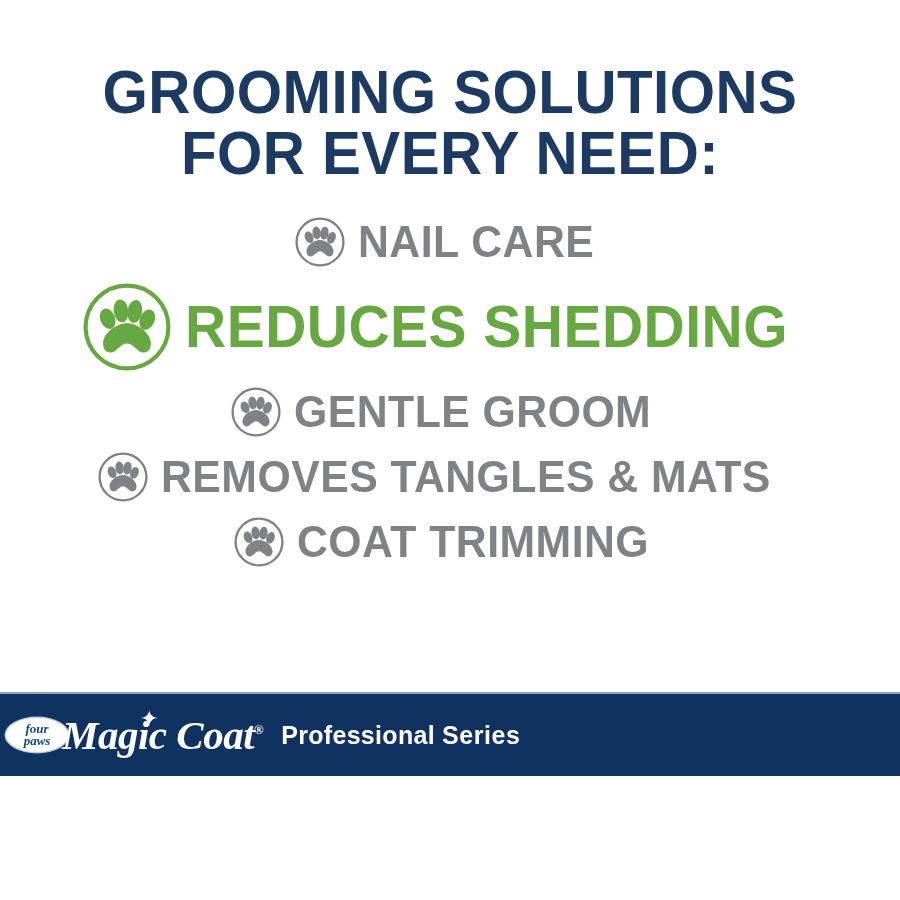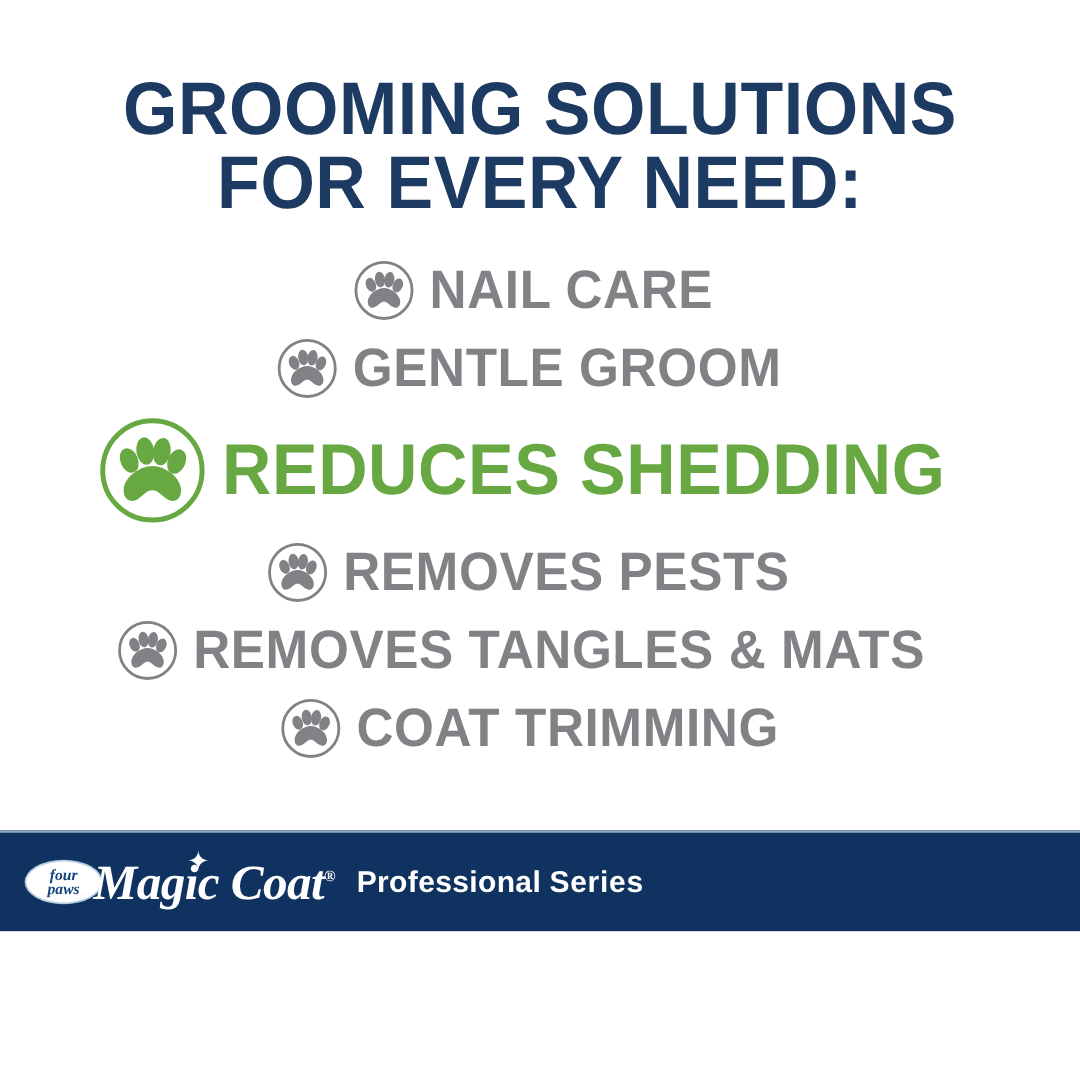--- a/index.html
+++ b/index.html
@@ -92,21 +92,21 @@
   .paw-badge svg { display: block; width: 100%; height: 100%; }
 
   
   .brand-bar {
     flex: 0 0 auto;
     height: 84px;
     background: #103260;
     border-top: 2px solid #8fa6c0;
     display: flex;
     align-items: center;
-    padding-left: 22px;
+    padding-left: 6px;
     box-sizing: border-box;
   }
 
   .logo-lockup {
     display: flex;
     align-items: center;
     gap: 0;
   }
 
   .fourpaws-badge {
@@ -188,61 +188,48 @@
           <ellipse cx="29" cy="41" rx="8" ry="11.5" fill="currentColor" transform="rotate(-22 29 41)"></ellipse>
           <ellipse cx="43.5" cy="32.5" rx="8" ry="12.5" fill="currentColor" transform="rotate(-8 43.5 32.5)"></ellipse>
           <ellipse cx="58.5" cy="33" rx="8" ry="12.5" fill="currentColor" transform="rotate(9 58.5 33)"></ellipse>
           <ellipse cx="72" cy="42" rx="8" ry="11.5" fill="currentColor" transform="rotate(23 72 42)"></ellipse>
           <path d="M50 46 C62 46 76 57 76 68 C76 77 69 80 63 76 C58 72.5 55 68 50 68 C45 68 42 72.5 37 76 C31 80 24 77 24 68 C24 57 38 46 50 46 Z" fill="currentColor"></path>
         </svg>
       </span>
       <span class="b-label">NAIL CARE</span>
     </li>
 
+    <li class="benefit green">
+      <span class="paw-badge">
+        <svg viewBox="0 0 100 100" aria-hidden="true">
+          <circle cx="50" cy="50" r="45" fill="none" stroke="currentColor" stroke-width="4.5"></circle>
+          <ellipse cx="29" cy="41" rx="8" ry="11.5" fill="currentColor" transform="rotate(-22 29 41)"></ellipse>
+          <ellipse cx="43.5" cy="32.5" rx="8" ry="12.5" fill="currentColor" transform="rotate(-8 43.5 32.5)"></ellipse>
+          <ellipse cx="58.5" cy="33" rx="8" ry="12.5" fill="currentColor" transform="rotate(9 58.5 33)"></ellipse>
+          <ellipse cx="72" cy="42" rx="8" ry="11.5" fill="currentColor" transform="rotate(23 72 42)"></ellipse>
+          <path d="M50 46 C62 46 76 57 76 68 C76 77 69 80 63 76 C58 72.5 55 68 50 68 C45 68 42 72.5 37 76 C31 80 24 77 24 68 C24 57 38 46 50 46 Z" fill="currentColor"></path>
+        </svg>
+      </span>
+      <span class="b-label">REDUCES SHEDDING</span>
+    </li>
+
     <li class="benefit gray">
       <span class="paw-badge">
         <svg viewBox="0 0 100 100" aria-hidden="true">
           <circle cx="50" cy="50" r="45" fill="none" stroke="currentColor" stroke-width="4.5"></circle>
           <ellipse cx="29" cy="41" rx="8" ry="11.5" fill="currentColor" transform="rotate(-22 29 41)"></ellipse>
           <ellipse cx="43.5" cy="32.5" rx="8" ry="12.5" fill="currentColor" transform="rotate(-8 43.5 32.5)"></ellipse>
           <ellipse cx="58.5" cy="33" rx="8" ry="12.5" fill="currentColor" transform="rotate(9 58.5 33)"></ellipse>
           <ellipse cx="72" cy="42" rx="8" ry="11.5" fill="currentColor" transform="rotate(23 72 42)"></ellipse>
           <path d="M50 46 C62 46 76 57 76 68 C76 77 69 80 63 76 C58 72.5 55 68 50 68 C45 68 42 72.5 37 76 C31 80 24 77 24 68 C24 57 38 46 50 46 Z" fill="currentColor"></path>
         </svg>
       </span>
       <span class="b-label">GENTLE GROOM</span>
     </li>
 
-    <li class="benefit green">
-      <span class="paw-badge">
-        <svg viewBox="0 0 100 100" aria-hidden="true">
-          <circle cx="50" cy="50" r="45" fill="none" stroke="currentColor" stroke-width="4.5"></circle>
-          <ellipse cx="29" cy="41" rx="8" ry="11.5" fill="currentColor" transform="rotate(-22 29 41)"></ellipse>
-          <ellipse cx="43.5" cy="32.5" rx="8" ry="12.5" fill="currentColor" transform="rotate(-8 43.5 32.5)"></ellipse>
-          <ellipse cx="58.5" cy="33" rx="8" ry="12.5" fill="currentColor" transform="rotate(9 58.5 33)"></ellipse>
-          <ellipse cx="72" cy="42" rx="8" ry="11.5" fill="currentColor" transform="rotate(23 72 42)"></ellipse>
-          <path d="M50 46 C62 46 76 57 76 68 C76 77 69 80 63 76 C58 72.5 55 68 50 68 C45 68 42 72.5 37 76 C31 80 24 77 24 68 C24 57 38 46 50 46 Z" fill="currentColor"></path>
-        </svg>
-      </span>
-      <span class="b-label">REDUCES SHEDDING</span>
-    </li>
-
-    <li class="benefit gray">
-      <span class="paw-badge">
-        <svg viewBox="0 0 100 100" aria-hidden="true">
-          <circle cx="50" cy="50" r="45" fill="none" stroke="currentColor" stroke-width="4.5"></circle>
-          <ellipse cx="29" cy="41" rx="8" ry="11.5" fill="currentColor" transform="rotate(-22 29 41)"></ellipse>
-          <ellipse cx="43.5" cy="32.5" rx="8" ry="12.5" fill="currentColor" transform="rotate(-8 43.5 32.5)"></ellipse>
-          <ellipse cx="58.5" cy="33" rx="8" ry="12.5" fill="currentColor" transform="rotate(9 58.5 33)"></ellipse>
-          <ellipse cx="72" cy="42" rx="8" ry="11.5" fill="currentColor" transform="rotate(23 72 42)"></ellipse>
-          <path d="M50 46 C62 46 76 57 76 68 C76 77 69 80 63 76 C58 72.5 55 68 50 68 C45 68 42 72.5 37 76 C31 80 24 77 24 68 C24 57 38 46 50 46 Z" fill="currentColor"></path>
-        </svg>
-      </span>
-      <span class="b-label">REMOVES PESTS</span>
-    </li>
 
     <li class="benefit gray">
       <span class="paw-badge">
         <svg viewBox="0 0 100 100" aria-hidden="true">
           <circle cx="50" cy="50" r="45" fill="none" stroke="currentColor" stroke-width="4.5"></circle>
           <ellipse cx="29" cy="41" rx="8" ry="11.5" fill="currentColor" transform="rotate(-22 29 41)"></ellipse>
           <ellipse cx="43.5" cy="32.5" rx="8" ry="12.5" fill="currentColor" transform="rotate(-8 43.5 32.5)"></ellipse>
           <ellipse cx="58.5" cy="33" rx="8" ry="12.5" fill="currentColor" transform="rotate(9 58.5 33)"></ellipse>
           <ellipse cx="72" cy="42" rx="8" ry="11.5" fill="currentColor" transform="rotate(23 72 42)"></ellipse>
           <path d="M50 46 C62 46 76 57 76 68 C76 77 69 80 63 76 C58 72.5 55 68 50 68 C45 68 42 72.5 37 76 C31 80 24 77 24 68 C24 57 38 46 50 46 Z" fill="currentColor"></path>

